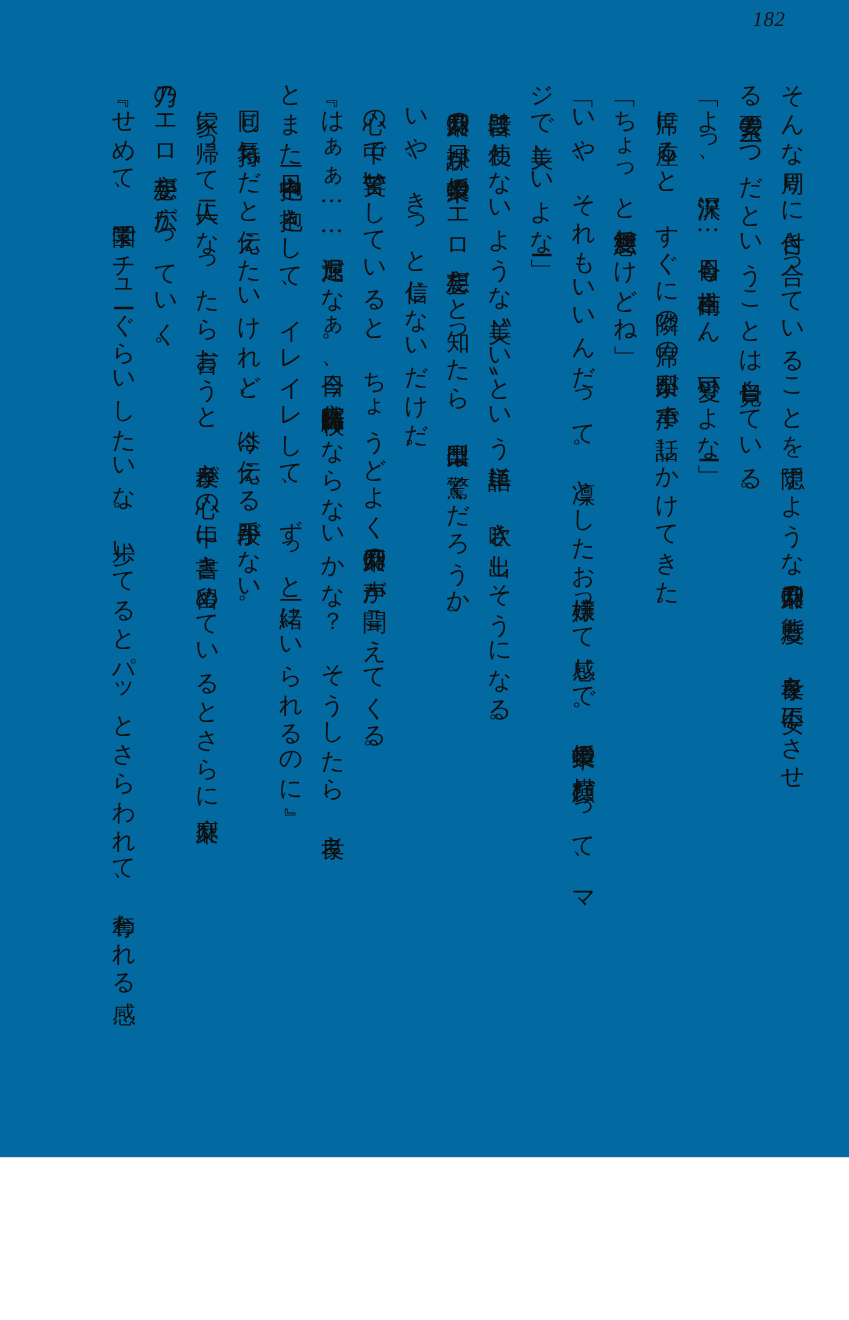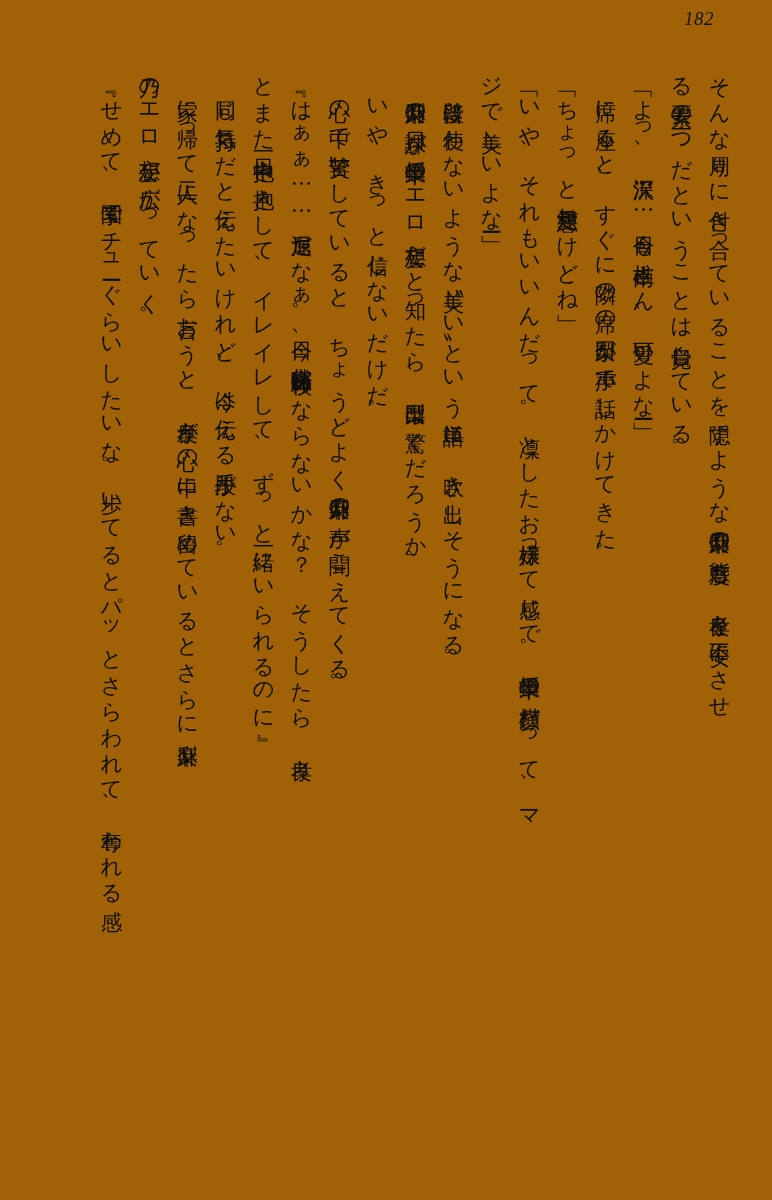--- a/index.html
+++ b/index.html
@@ -10,22 +10,22 @@
   body {
     width: 772px;
     height: 1200px;
     overflow: hidden;
     font-family: "DejaVu Serif", "Liberation Serif", serif;
     color: #111111;
   }
   .page {
     position: relative;
     width: 772px;
-    height: 1200px;
-    background: #a16207;
+    height: 1052px;
+    background: #0369a1;
     box-sizing: border-box;
   }
   .page-number {
     position: absolute;
     top: 8px;
     right: 58px;
     font-family: "Liberation Serif", "DejaVu Serif", serif;
     font-style: italic;
     font-size: 19px;
     letter-spacing: 0.5px;

